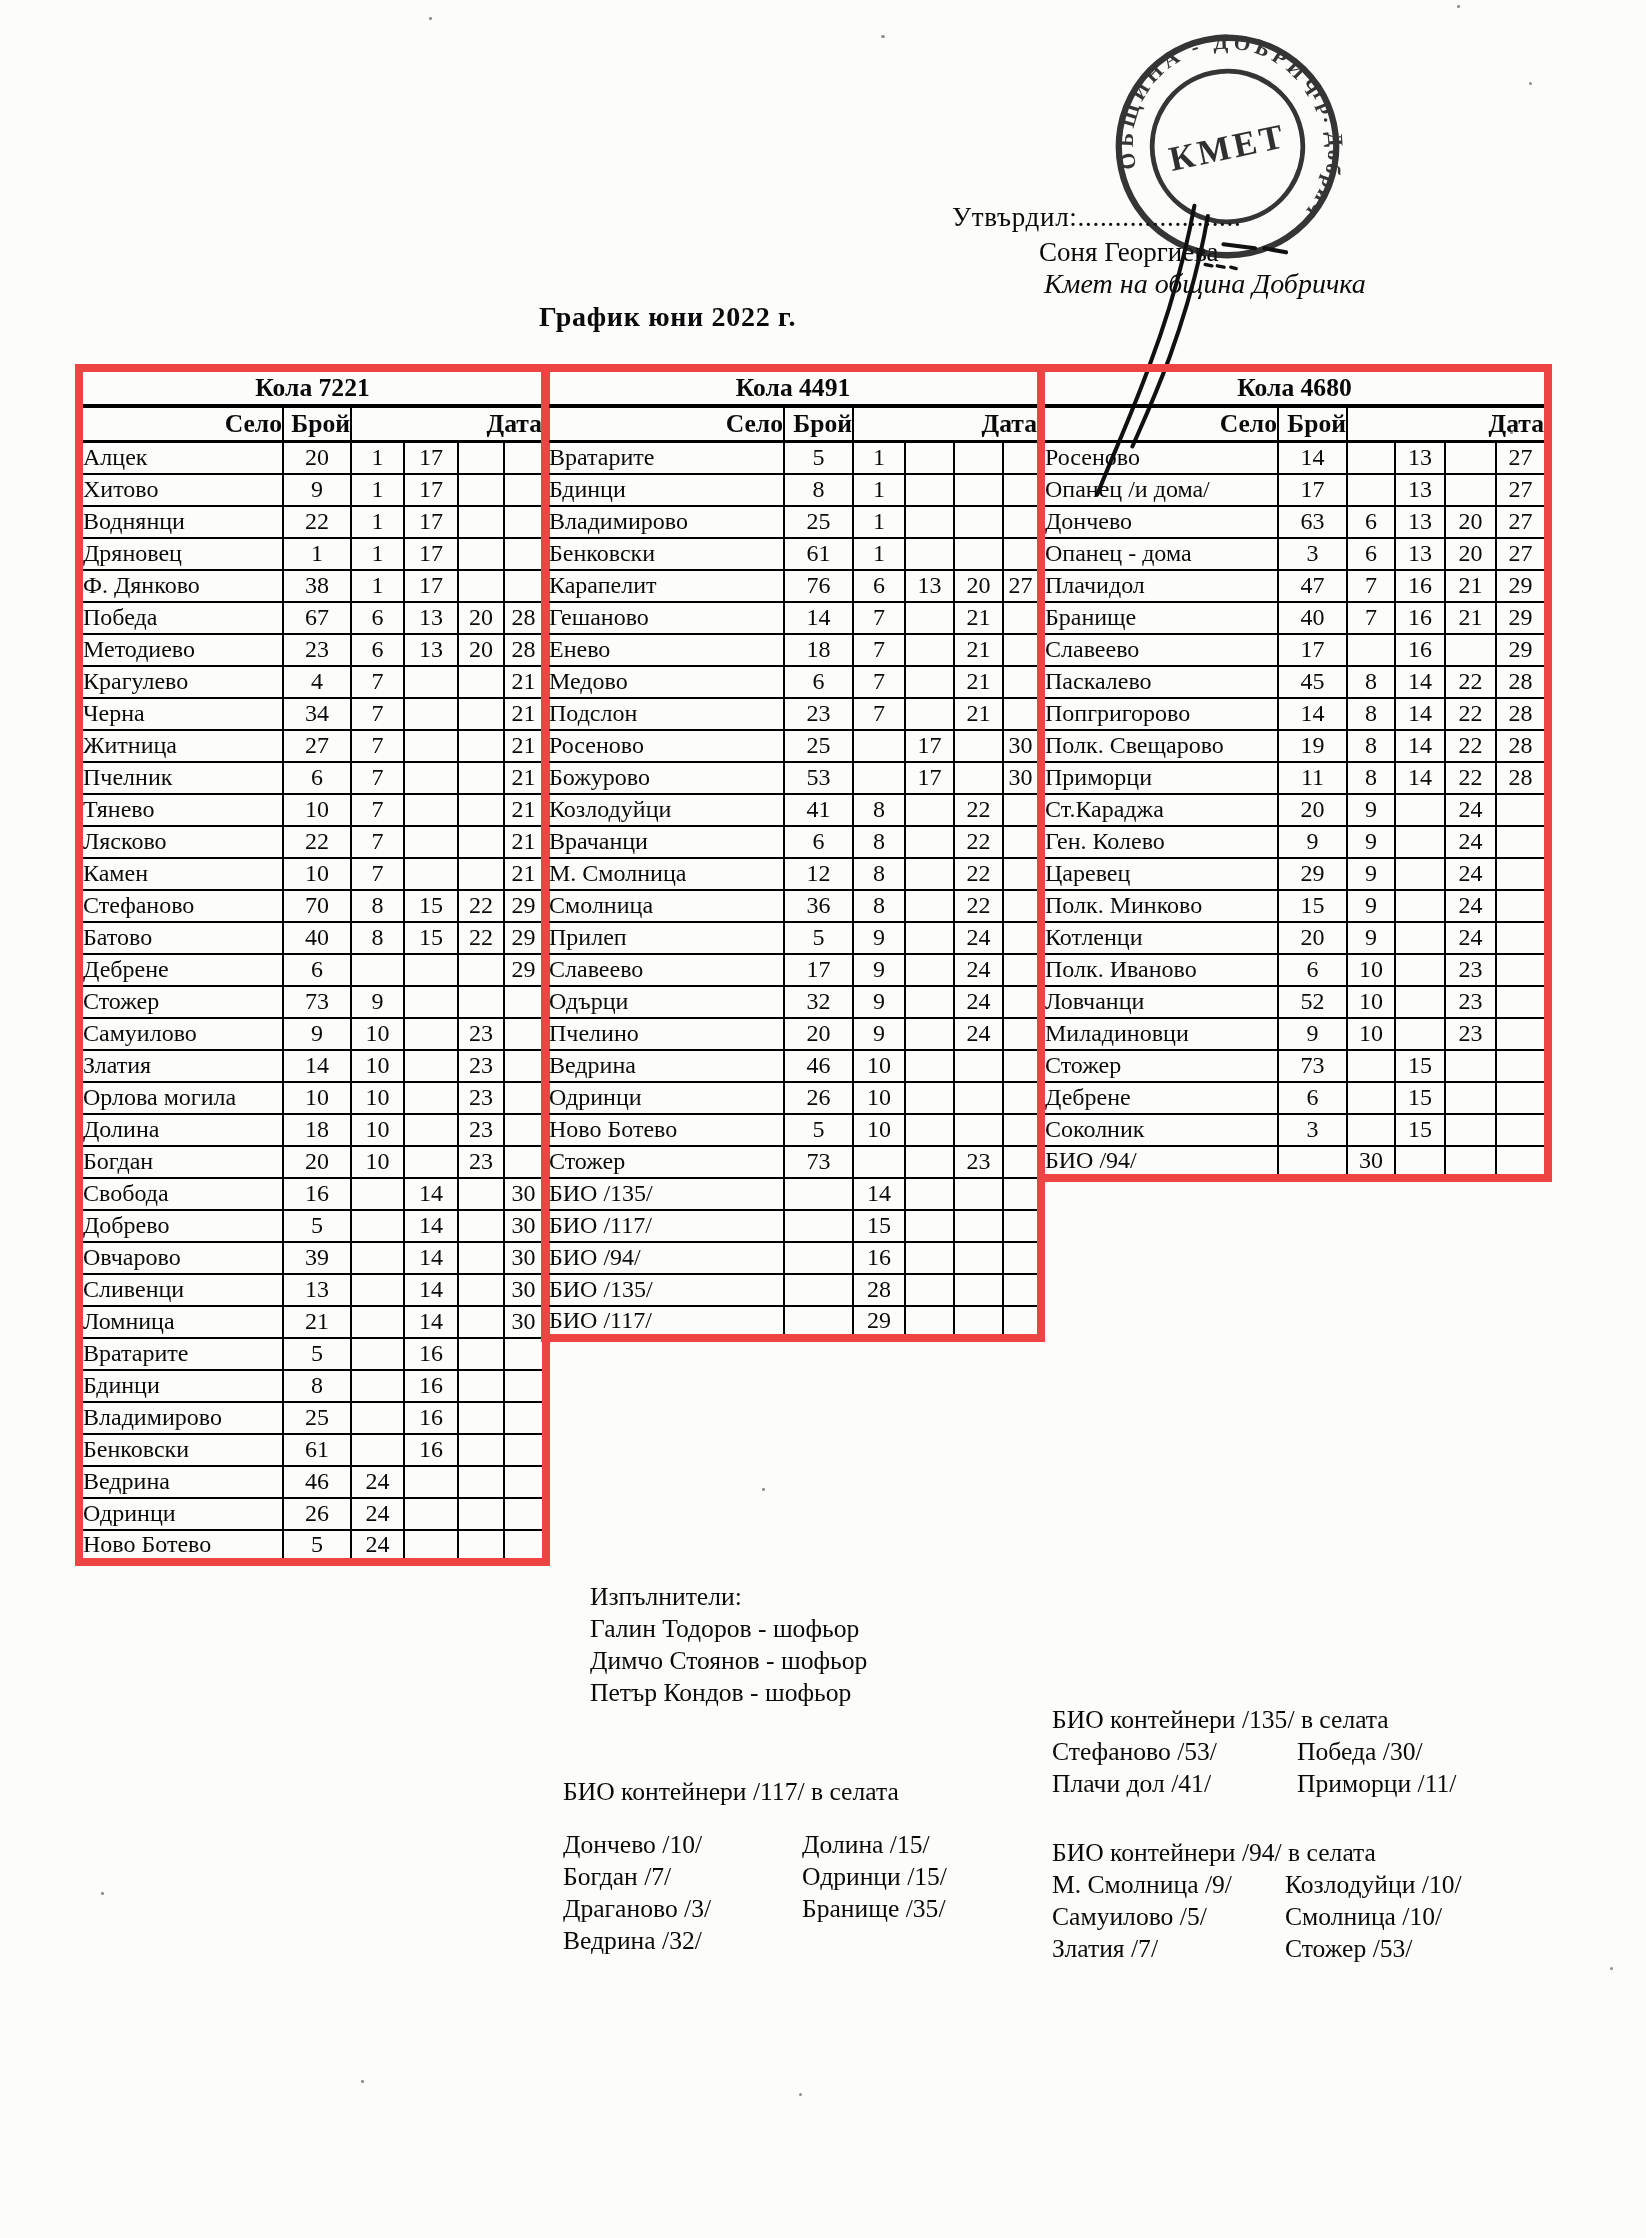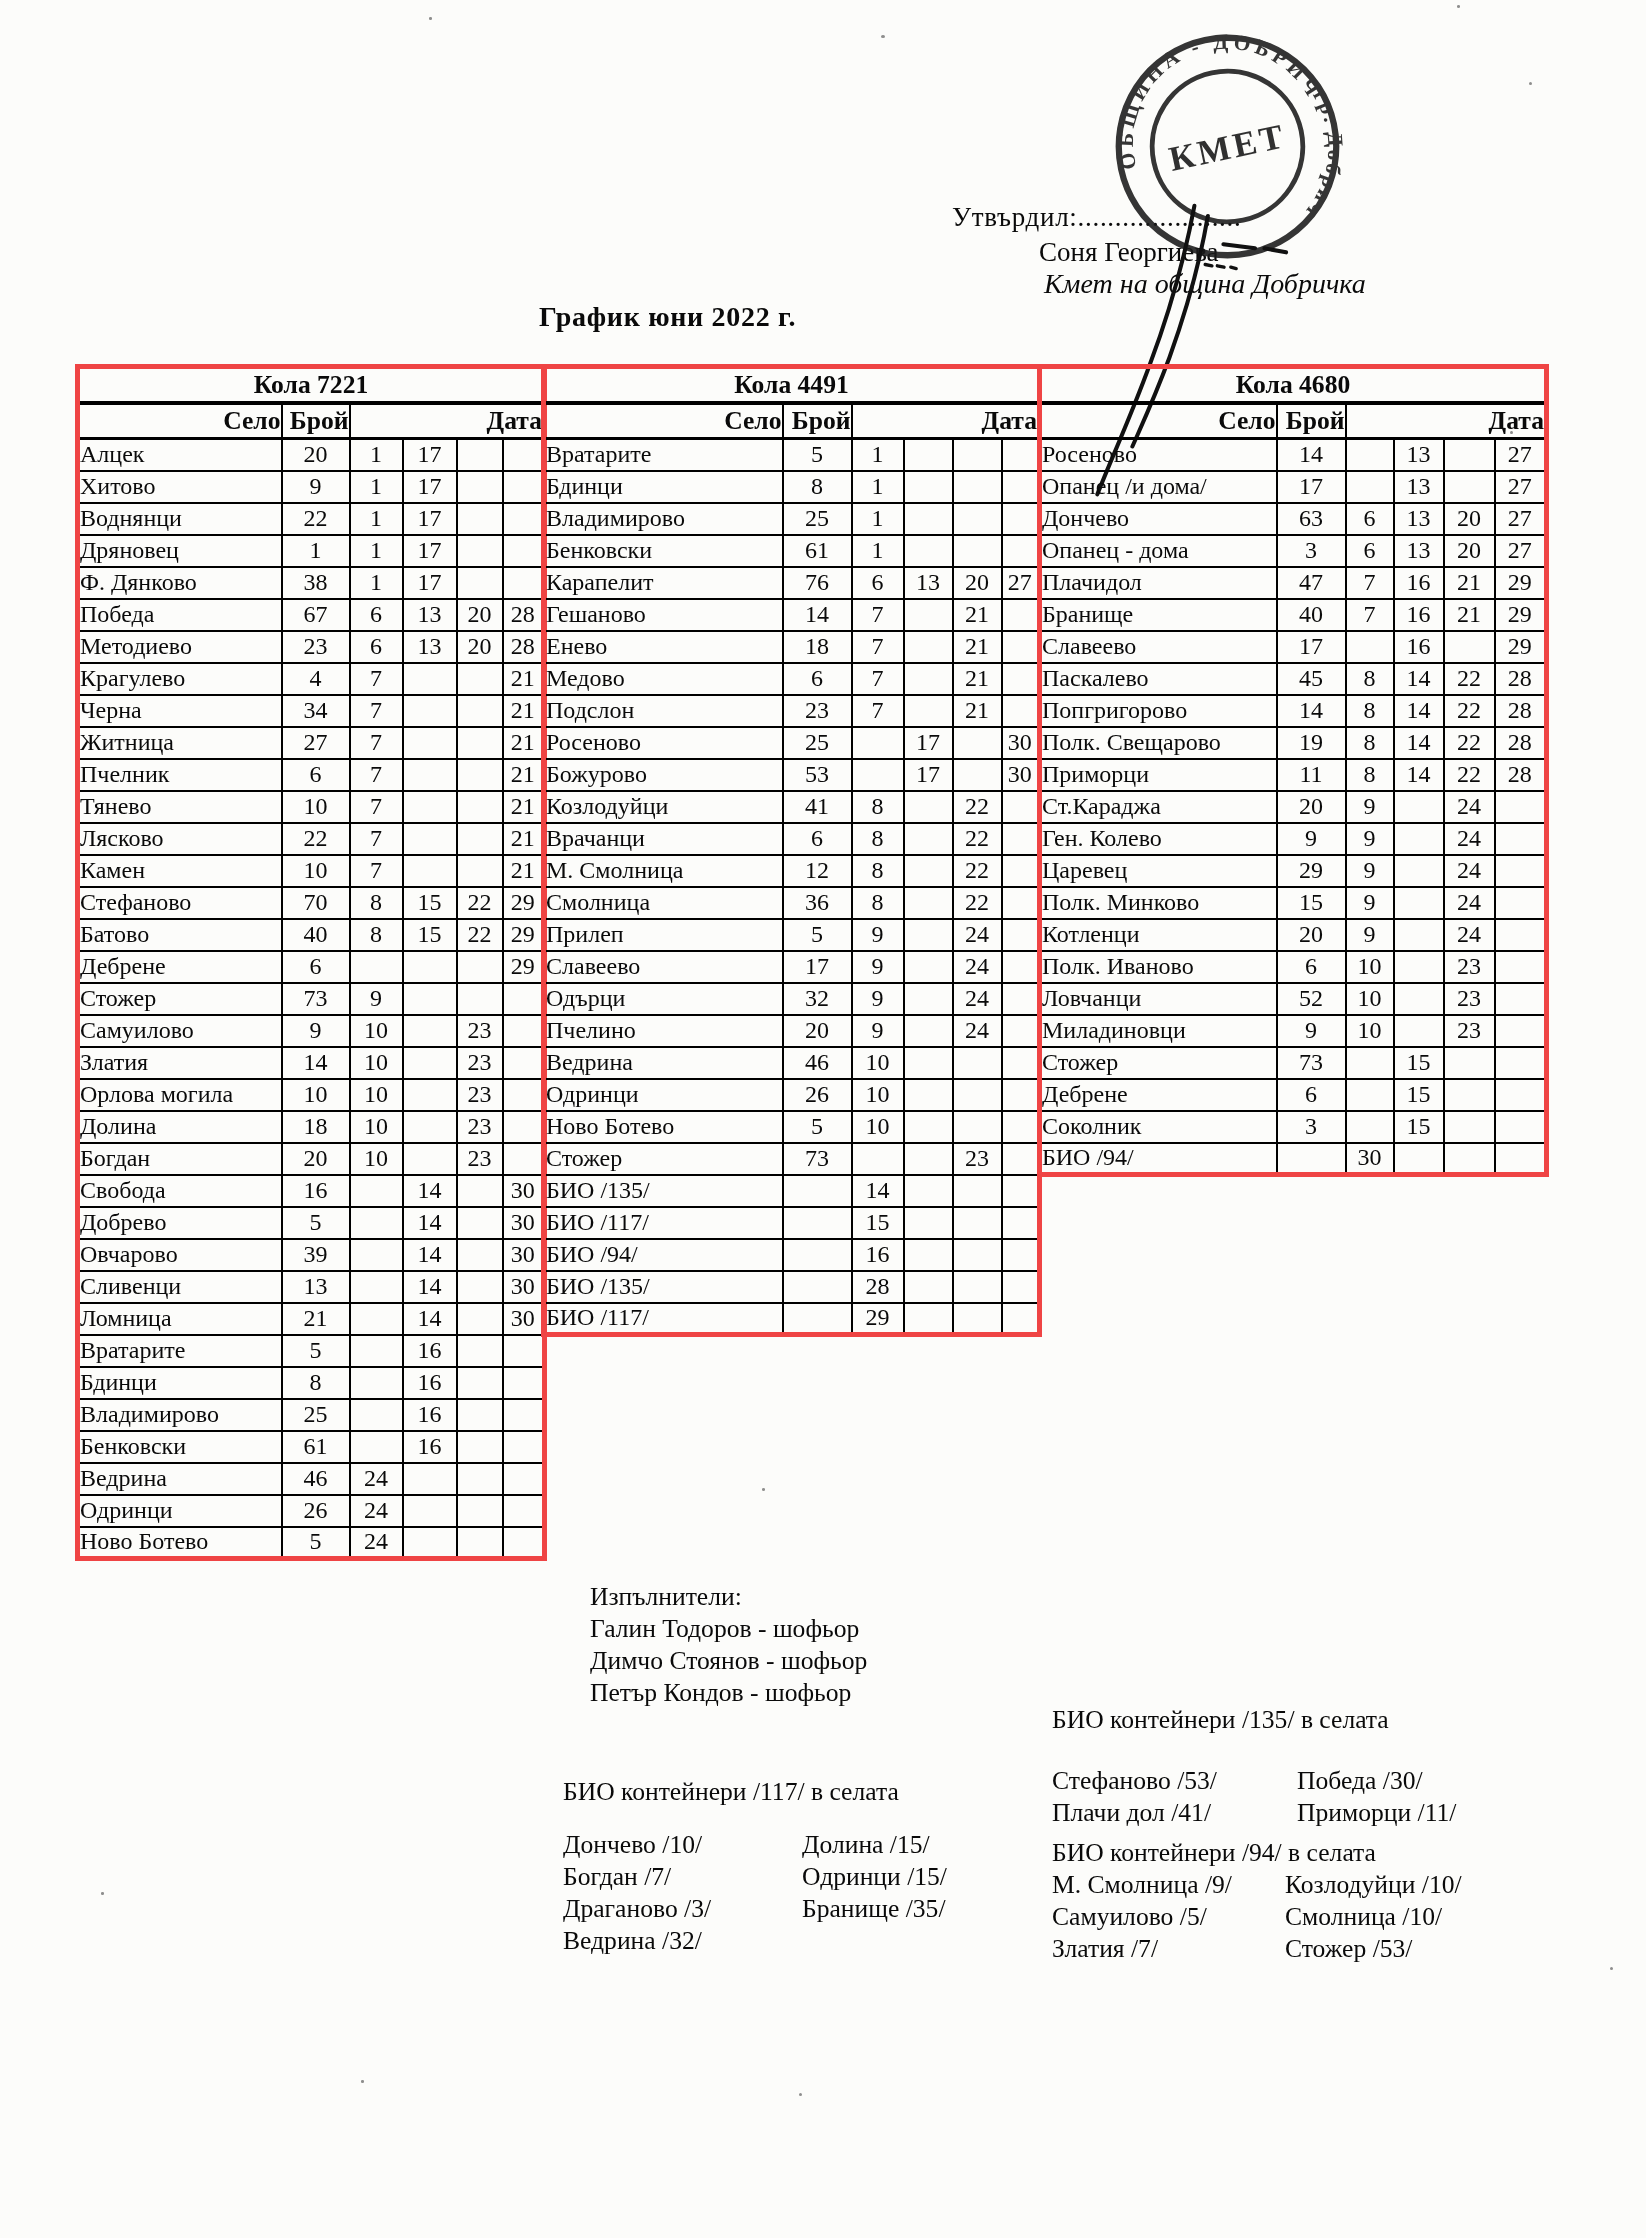--- a/index.html
+++ b/index.html
@@ -10,32 +10,32 @@
   #approver-name{position:absolute;left:1039px;top:237px;font-size:27px;}
   #approver-role{position:absolute;left:1044px;top:268px;font-size:28px;font-style:italic;}
   #page-title{position:absolute;left:539px;top:301px;font-size:28px;font-weight:bold;letter-spacing:0.7px;}
   #stamp{position:absolute;left:1109px;top:28px;width:237px;height:237px;opacity:.88;}
   #signature-svg{position:absolute;left:0;top:0;width:1646px;height:2239px;pointer-events:none;}
   
   table.schedule{position:absolute;top:364px;border-collapse:collapse;table-layout:fixed;
                  background:transparent;}
   table.schedule td,table.schedule th{border:2.7px solid #000;padding:0;font-size:24px;
                  overflow:hidden;white-space:nowrap;}
-  table.schedule{border:5px solid #ef4444;}
+  table.schedule{border:8px solid #ef4444;}
   tr.t-title td{border-bottom:4px solid #000;font-weight:bold;font-size:25.6px;text-align:center;height:32px;}
   tr.t-head th{border-bottom:3.4px solid #000;font-weight:bold;font-size:25.6px;text-align:right;height:32px;}
   tr.t-row{height:32px;}
   td.v{text-align:left;padding-left:6.7px;font-size:24px;}
   td.c,td.d{text-align:center;}
   
   .ftext{position:absolute;font-size:25.6px;line-height:32px;}
   .bio-grid{display:grid;}
   .bio-grid div{height:32px;}
   #bio117 .bio-grid{grid-template-columns:239px auto;margin-top:21px;}
-  #bio135 .bio-grid{grid-template-columns:245px auto;margin-top:29px;}
+  #bio135 .bio-grid{grid-template-columns:245px auto;}
   #bio94  .bio-grid{grid-template-columns:233px auto;}
   .speck{position:absolute;background:#333;border-radius:50%;opacity:.55;}
 </style>
 </head>
 <body>
 
 <div id="page">
 
   <div id="approval-label">Утвърдил:......................</div>
   <div id="approver-name">Соня Георгиева</div>

